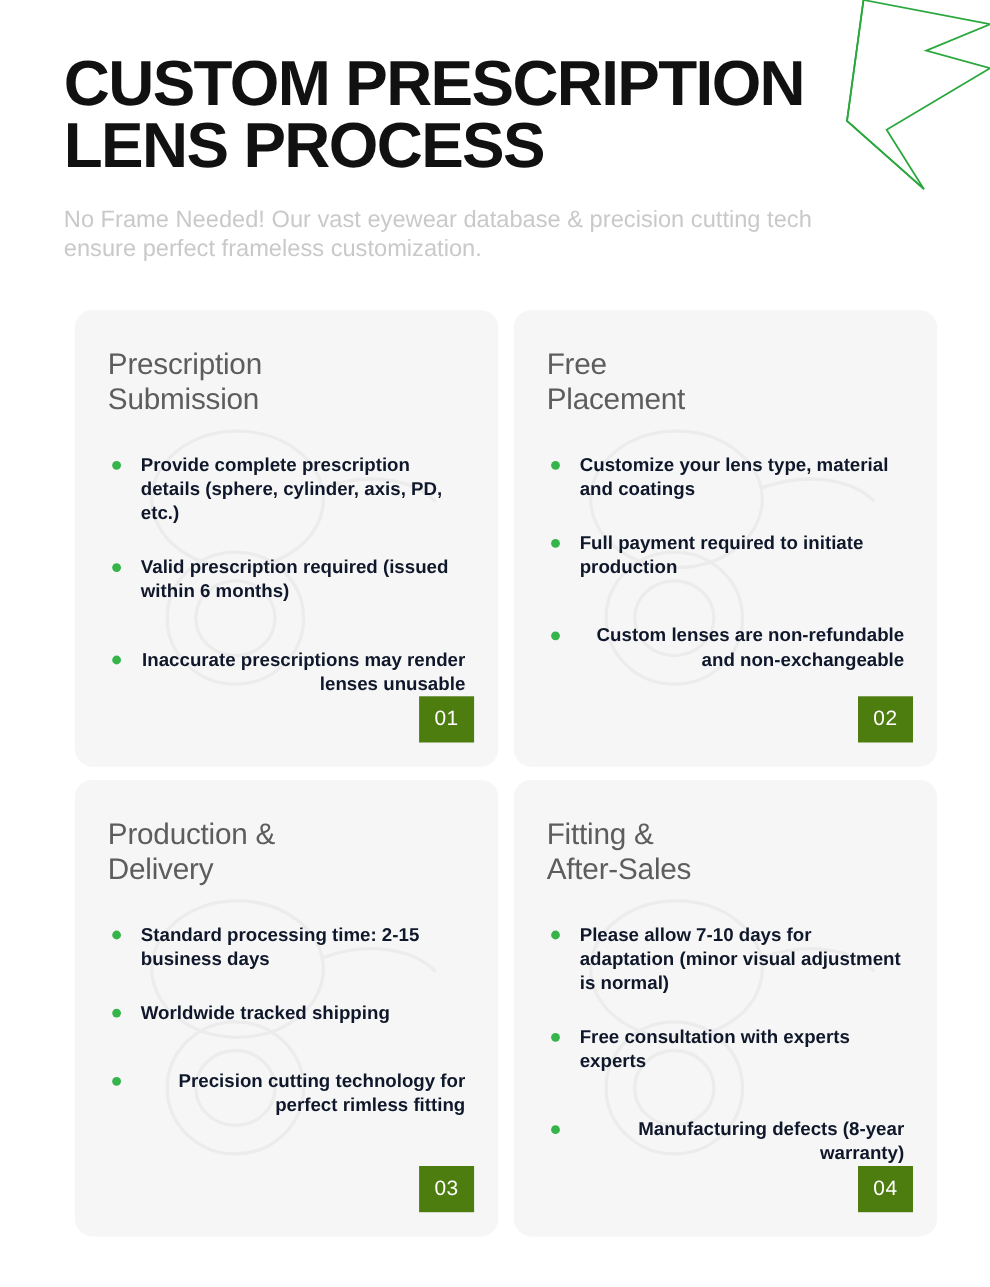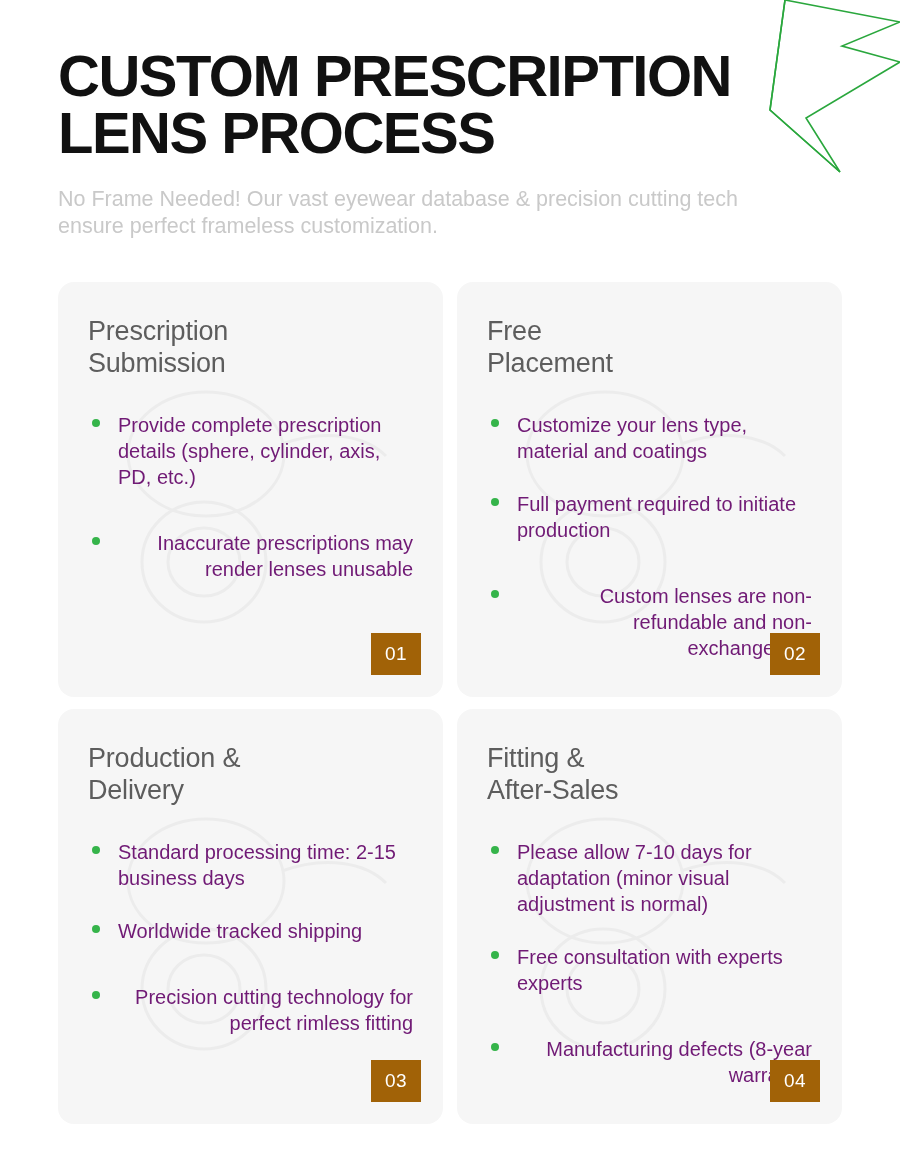--- a/index.html
+++ b/index.html
@@ -52,21 +52,21 @@
     font-size: 21.5px;
     line-height: 1.28;
     color: #c9c9c9;
     max-width: 740px;
     font-weight: 400;
   }
 
   .grid {
     position: absolute;
     top: 282px;
-    left: 58px;
+    left: 68px;
     width: 784px;
     display: grid;
     grid-template-columns: 385px 385px;
     grid-template-rows: 415px 415px;
     column-gap: 14px;
     row-gap: 12px;
   }
 
   .card {
     position: relative;
@@ -100,24 +100,25 @@
   .bullets {
     position: relative;
     margin-top: 32px;
     list-style: none;
   }
 
   .bullets li {
     position: relative;
     padding-left: 30px;
     margin-bottom: 27px;
-    font-size: 20px;
+    font-size: 17px;
     line-height: 1.3;
-    color: #701a75;
+    color: #0f172a;
     white-space: pre-line;
+    font-weight: bold;
   }
 
   .bullets li:last-child { margin-bottom: 0; }
 
   .bullets li::before {
     content: "";
     position: absolute;
     left: 4px;
     top: 7px;
     width: 8px;
@@ -127,21 +128,21 @@
   }
 
   .bullets li.gap { margin-top: 40px; text-align: right; }
 
   .badge {
     position: absolute;
     right: 22px;
     bottom: 22px;
     width: 50px;
     height: 42px;
-    background: #a16207;
+    background: #4d7c0f;
     color: #ffffff;
     font-size: 19px;
     display: flex;
     align-items: center;
     justify-content: center;
     letter-spacing: 0.5px;
   }
 </style>
 </head>
 <body>
@@ -164,20 +165,21 @@
       <svg class="card-ghost" viewBox="0 0 330 260" fill="none">
         <ellipse cx="120" cy="70" rx="78" ry="62" stroke="#ececec" stroke-width="3"></ellipse>
         <ellipse cx="118" cy="178" rx="62" ry="60" stroke="#ececec" stroke-width="3"></ellipse>
         <ellipse cx="118" cy="178" rx="36" ry="34" stroke="#ececec" stroke-width="3"></ellipse>
         <path d="M196 60 C240 44 280 52 300 72" stroke="#ececec" stroke-width="3"></path>
       </svg>
       <div class="card-head">Prescription
 Submission</div>
       <ul class="bullets">
         <li>Provide complete prescription details (sphere, cylinder, axis, PD, etc.)</li>
+        <li>Valid prescription required (issued within 6 months)</li>
         <li class="gap">Inaccurate prescriptions may render lenses unusable</li>
       </ul>
       <div class="badge">01</div>
     </div>
 
     <div class="card">
       <svg class="card-ghost" viewBox="0 0 330 260" fill="none">
         <ellipse cx="120" cy="70" rx="78" ry="62" stroke="#ececec" stroke-width="3"></ellipse>
         <ellipse cx="118" cy="178" rx="62" ry="60" stroke="#ececec" stroke-width="3"></ellipse>
         <ellipse cx="118" cy="178" rx="36" ry="34" stroke="#ececec" stroke-width="3"></ellipse>

